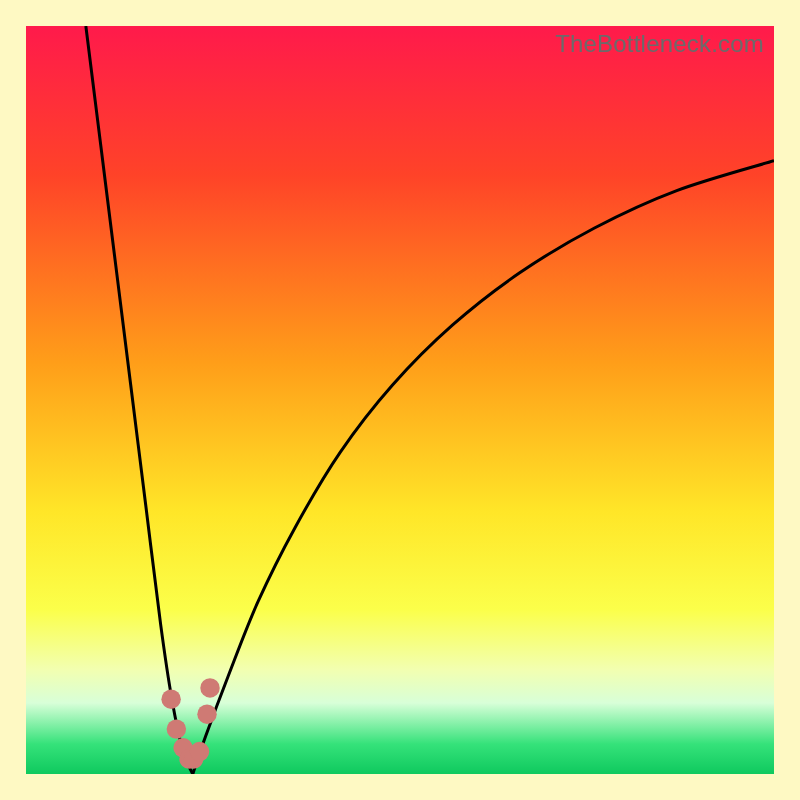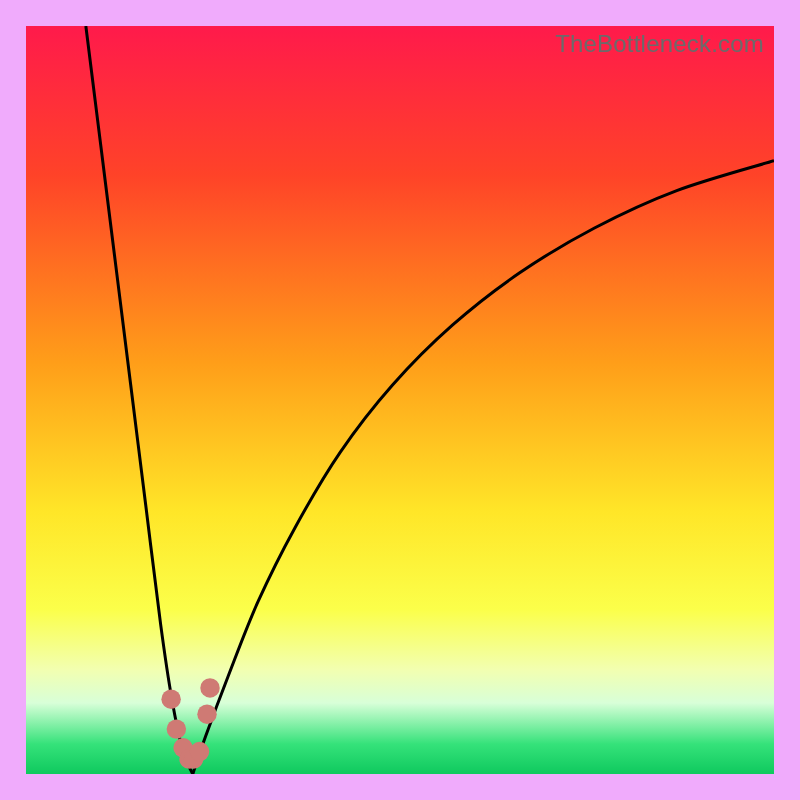--- a/index.html
+++ b/index.html
@@ -9,21 +9,21 @@
     height: 800px;
     overflow: hidden;
     background: #000;
     font-family: Arial, Helvetica, sans-serif;
   }
   .frame {
     position: absolute;
     top: 0; left: 0;
     width: 800px;
     height: 800px;
-    background: #f0abfc;
+    background: #fef9c3;
   }
   .plot-area {
     position: absolute;
     top: 26px;
     left: 26px;
     width: 748px;
     height: 748px;
     overflow: hidden;
   }
   .gradient {

